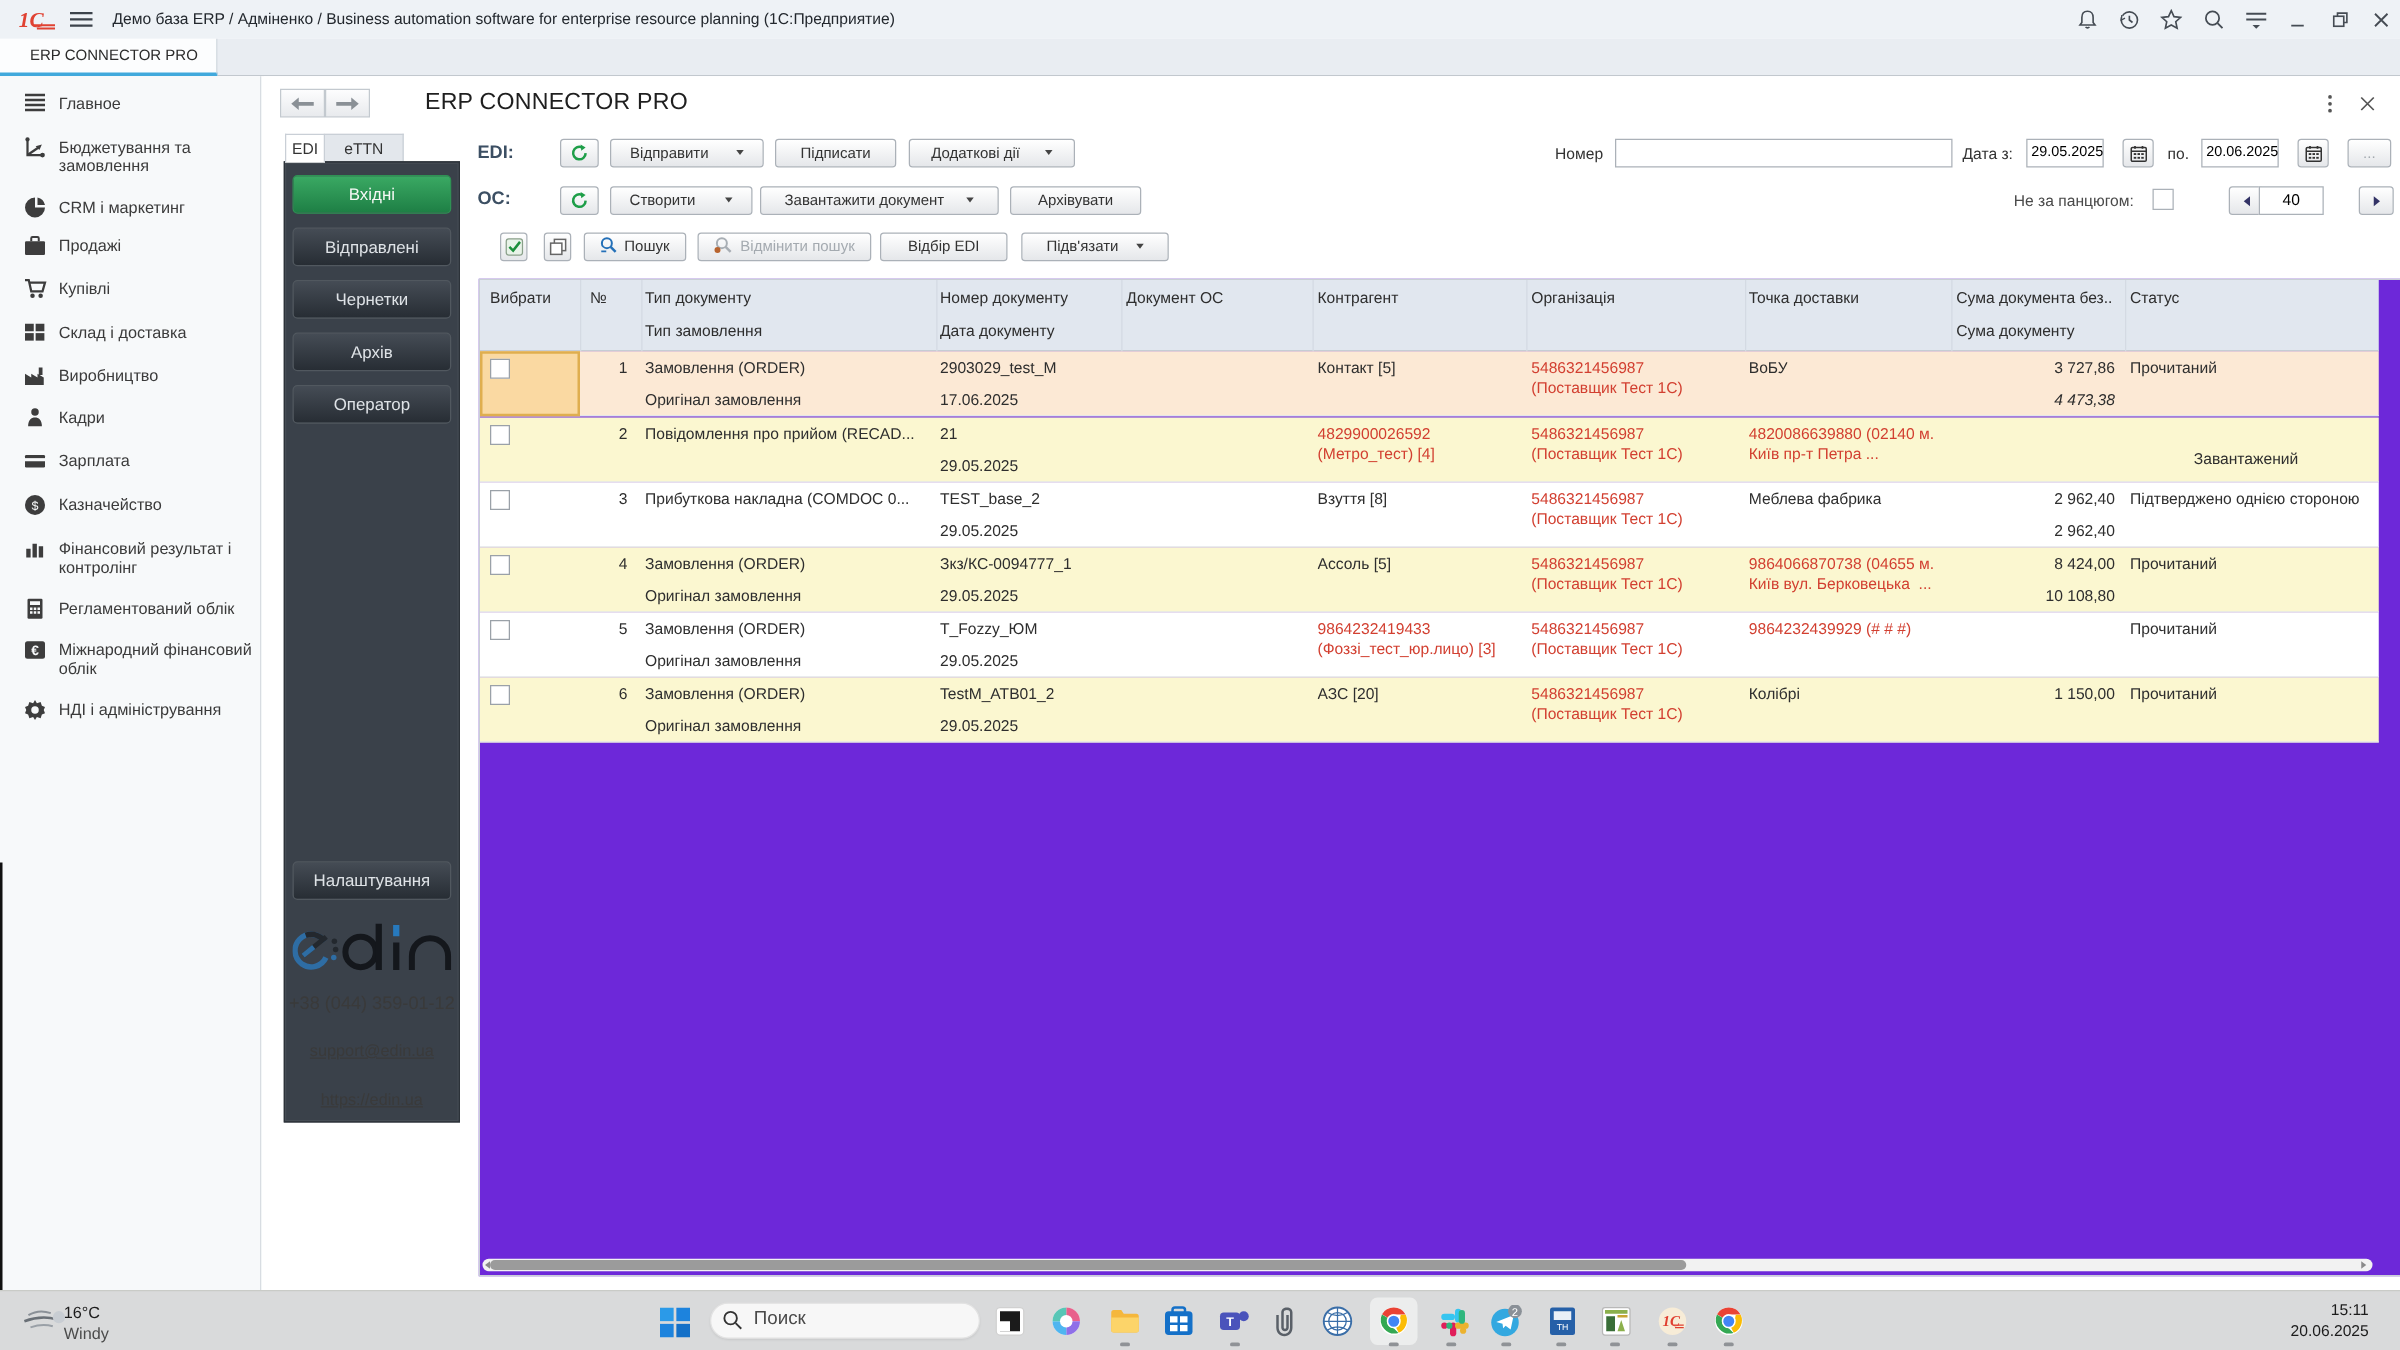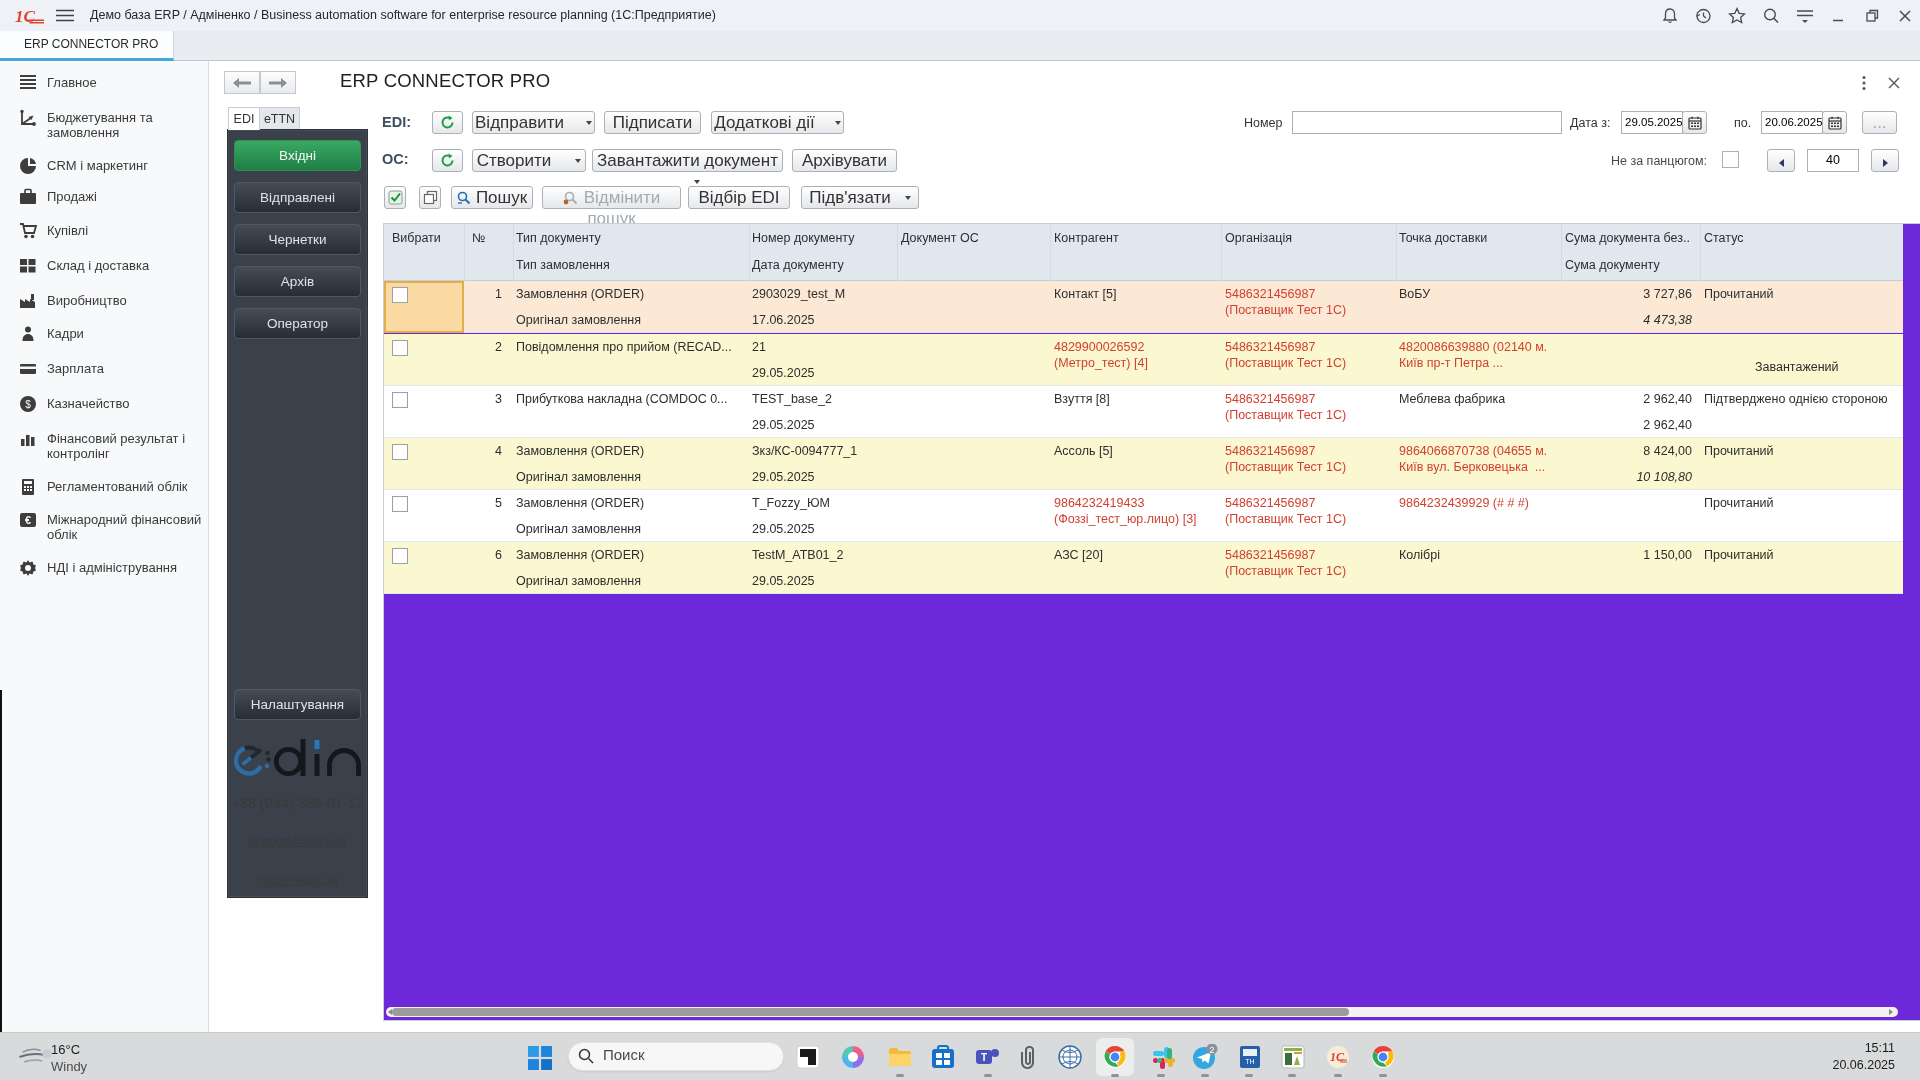--- a/index.html
+++ b/index.html
@@ -16,21 +16,21 @@
 .mitem svg { position:absolute; left:19px; top:0; }
 .mitem .tx { position:absolute; left:47px; top:1px; width:160px; font-size:13px; color:#3b3b3b; line-height:15px; }
 #main { position:absolute; left:211px; top:0; width:1709px; height:971px; background:#fff; }
 .navbtn { position:absolute; top:10px; width:36px; height:23px; background:linear-gradient(#fdfdfe,#e8eaed); border:1px solid #c3c9cf; text-align:center; line-height:21px; color:#5f6b76; font-size:14px; }
 .title { position:absolute; left:129px; top:9px; font-size:18.5px; color:#1f1f1f; letter-spacing:0.2px; }
 .stab { position:absolute; top:46px; height:23px; font-size:12.5px; color:#333; text-align:center; line-height:22px; }
 .darkpanel { position:absolute; left:16px; top:68px; width:141px; height:769px; background:#3a414a; border:1px solid #2c3239; box-shadow:inset 0 0 0 1px #454c54; }
 .dbtn { position:absolute; left:6px; width:127px; height:31px; border-radius:4px; border:1px solid #51585f; background:linear-gradient(#454c55,#272d34); color:#dfe3e7; font-size:13.5px; text-align:center; line-height:29px; }
 .dbtn.green { background:linear-gradient(#3aa963,#1e7f45); border-color:#2f9154; color:#f4f8f4; }
 .lbl { position:absolute; font-size:14.5px; font-weight:bold; color:#3c4f63; }
-.btn { position:absolute; height:23px; background:linear-gradient(#ffffff,#e5e7ea); border:1px solid #abb1b8; border-radius:3px; font-size:17px; color:#333; text-align:center; line-height:21px; }
+.btn { position:absolute; height:23px; background:linear-gradient(#ffffff,#e5e7ea); border:1px solid #abb1b8; border-radius:3px; font-size:12px; color:#333; text-align:center; line-height:21px;margin-left:16px; }
 .caret { display:inline-block; margin-left:9px; margin-bottom:1px; width:0; height:0; border-left:3.5px solid transparent; border-right:3.5px solid transparent; border-top:4.5px solid #444; vertical-align:middle; }
 .btn.dis { color:#a4aab0; }
 .inp { position:absolute; height:23px; background:#fff; border:1px solid #abb1b8; }
 .ftext { position:absolute; font-size:12.5px; color:#333; }
 #tbl { position:absolute; left:172px; top:162px; width:1666px; height:798px; border:1px solid #c9cfd6; background:#6d28d9; }
 .thead { position:absolute; left:0; top:0; width:1519px; height:57px; background:#e1e7ef; border-bottom:1px solid #c6ccd4; }
 .hc { position:absolute; font-size:12.5px; color:#2e2e2e; white-space:nowrap; }
 .row { position:absolute; left:0; width:1519px; height:52px; border-bottom:1px solid #e4e6e9; }
 .cell { position:absolute; font-size:12.5px; color:#2e2e2e; white-space:nowrap; overflow:hidden; line-height:16px; }
 .red { color:#d23f30; }
@@ -214,21 +214,21 @@
     <svg class="abs" style="left:1646px;top:14px;" width="14" height="16" viewBox="0 0 14 16">
         <circle cx="7" cy="2.5" r="1.5" fill="#555"></circle>
         <circle cx="7" cy="8" r="1.5" fill="#555"></circle>
         <circle cx="7" cy="13.5" r="1.5" fill="#555"></circle>
       </svg>
     <svg class="abs" style="left:1676px;top:15px;" width="14" height="14" viewBox="0 0 14 14">
         <path d="M2 2 L12 12 M12 2 L2 12" stroke="#555" stroke-width="1.4"></path>
       </svg>
 
     <div class="stab" style="left:17px;width:32px;background:#fff;border:1px solid #c9cfd6;border-bottom:1px solid #fff;z-index:2;">EDI</div>
-    <div class="stab" style="left:49px;width:40px;background:#e3e7ec;border:1px solid #c9cfd6;border-left:none;">eTTN</div>
+    <div class="stab" style="left:49px;width:63px;background:#e3e7ec;border:1px solid #c9cfd6;border-left:none;">eTTN</div>
     <div class="darkpanel">
       <div class="dbtn green" style="top:10px;">Вхідні</div>
       <div class="dbtn" style="top:52px;">Відправлені</div>
       <div class="dbtn" style="top:94px;">Чернетки</div>
       <div class="dbtn" style="top:136px;">Архів</div>
       <div class="dbtn" style="top:178px;">Оператор</div>
       <div class="dbtn" style="top:559px;">Налаштування</div>
     </div>
 
     <div class="abs" style="left:16px;top:676px;width:141px;text-align:center;">
@@ -398,21 +398,21 @@
         <div class="cb"></div>
         <div class="cell" style="left:85px;top:5px;width:33px;text-align:right;">4</div>
         <div class="cell" style="left:132px;top:5px;">Замовлення (ORDER)</div>
         <div class="cell" style="left:132px;top:31px;">Оригінал замовлення</div>
         <div class="cell" style="left:368px;top:5px;">Зкз/КС-0094777_1</div>
         <div class="cell" style="left:368px;top:31px;">29.05.2025</div>
         <div class="cell" style="left:670px;top:5px;">Ассоль [5]</div>
         <div class="cell red" style="left:841px;top:5px;width:168px;">5486321456987<br>(Поставщик Тест 1С)</div>
         <div class="cell red" style="left:1015px;top:5px;width:172px;">9864066870738 (04655 м.<br>Київ вул. Берковецька &nbsp;...</div>
         <div class="cell" style="left:1180px;top:5px;width:128px;text-align:right;">8 424,00</div>
-        <div class="cell" style="left:1180px;top:31px;width:128px;text-align:right;font-style:italic;">10 108,80</div>
+        <div class="cell" style="left:1180px;top:31px;width:128px;text-align:right;">10 108,80</div>
         <div class="cell" style="left:1320px;top:5px;">Прочитаний</div>
       </div>
 
       <div class="row" style="top:266px;background:#ffffff;">
         <div class="cb"></div>
         <div class="cell" style="left:85px;top:5px;width:33px;text-align:right;">5</div>
         <div class="cell" style="left:132px;top:5px;">Замовлення (ORDER)</div>
         <div class="cell" style="left:132px;top:31px;">Оригінал замовлення</div>
         <div class="cell" style="left:368px;top:5px;">T_Fozzy_ЮМ</div>
         <div class="cell" style="left:368px;top:31px;">29.05.2025</div>

